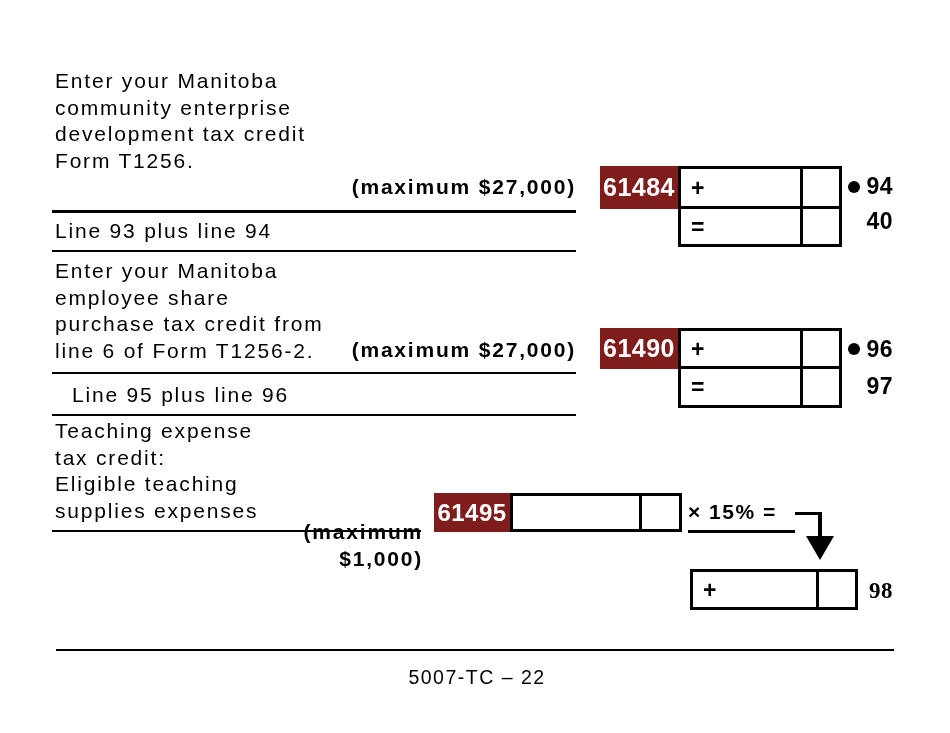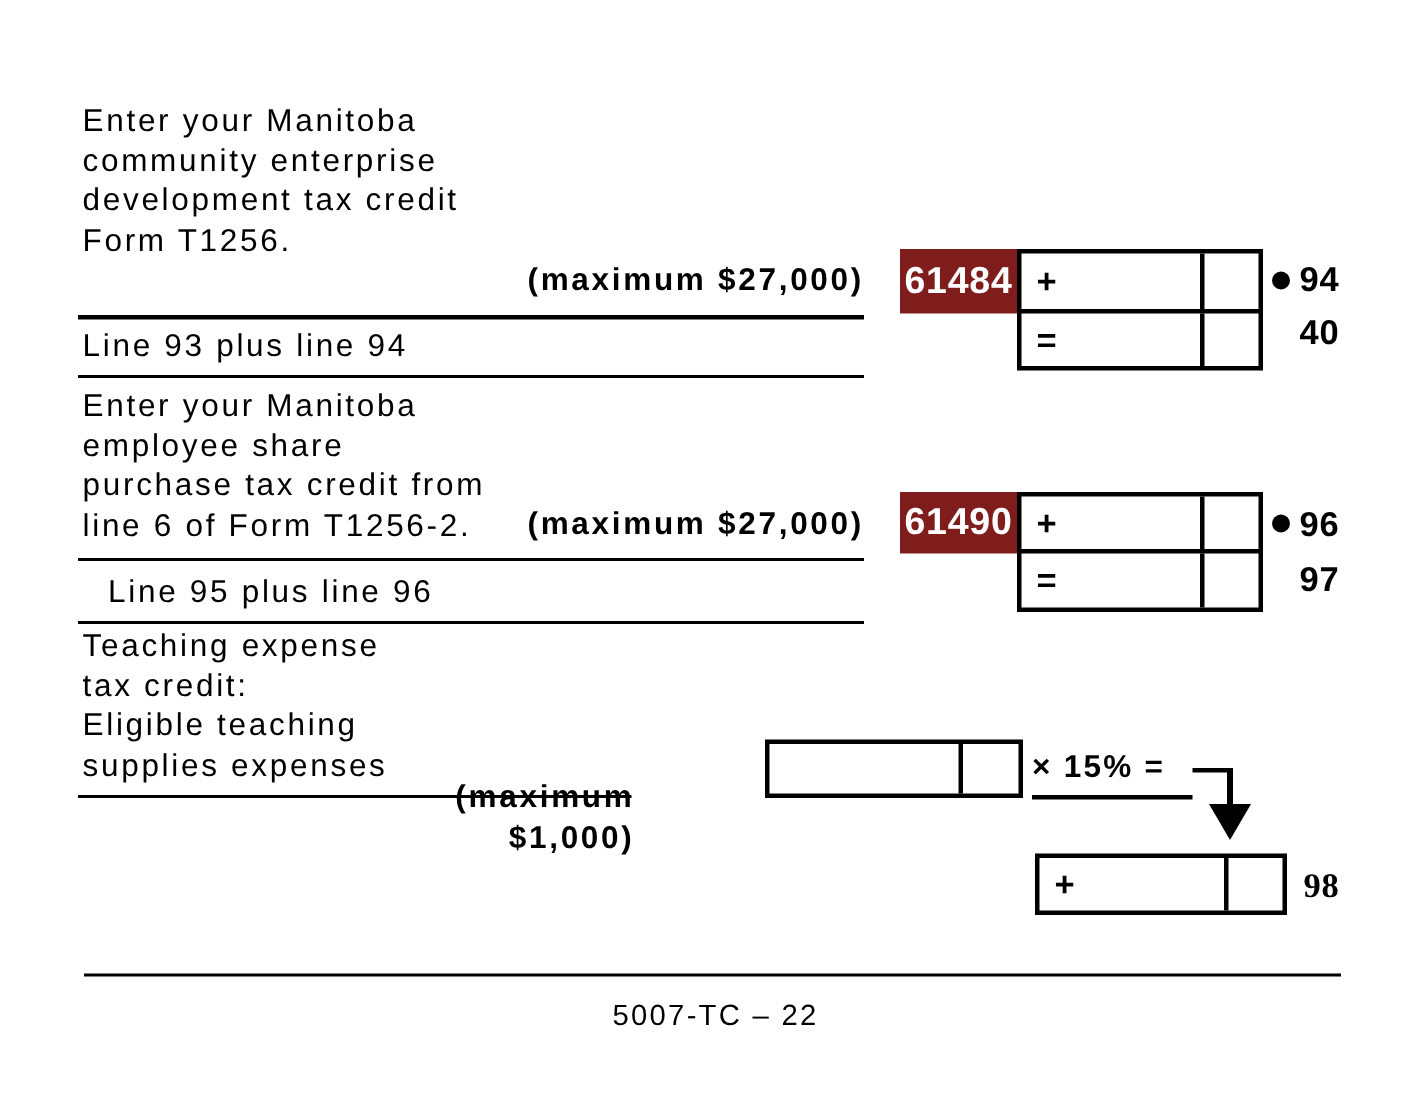--- a/index.html
+++ b/index.html
@@ -86,20 +86,21 @@
     <div>tax credit:</div>
     <div>Eligible teaching</div>
     <div>supplies expenses</div>
   </div>
   <div class="bold-note" style="right:527px;top:471px;margin-top:48px;">
     <div>(maximum</div>
     <div>$1,000)</div>
   </div>
   <div class="hline" style="left:52px;top:529.5px;width:369px;"></div>
 
+  <div class="code-box" style="left:434px;top:493px;width:76px;height:39px;font-size:24px;">61495</div>
   <div class="field-box" style="left:510px;top:493px;width:172px;height:39px;">
     <div class="divider" style="left:126px;"></div>
   </div>
 
   <div class="mult" style="left:688px;top:501px;">× 15% =</div>
   <div class="hline" style="left:688px;top:530px;width:107px;"></div>
   <div class="elbow-h" style="left:795px;top:512px;width:26px;"></div>
   <div class="elbow-v" style="left:818px;top:512px;height:26px;"></div>
   <div class="arrow-down" style="left:806px;top:536px;"></div>
 

